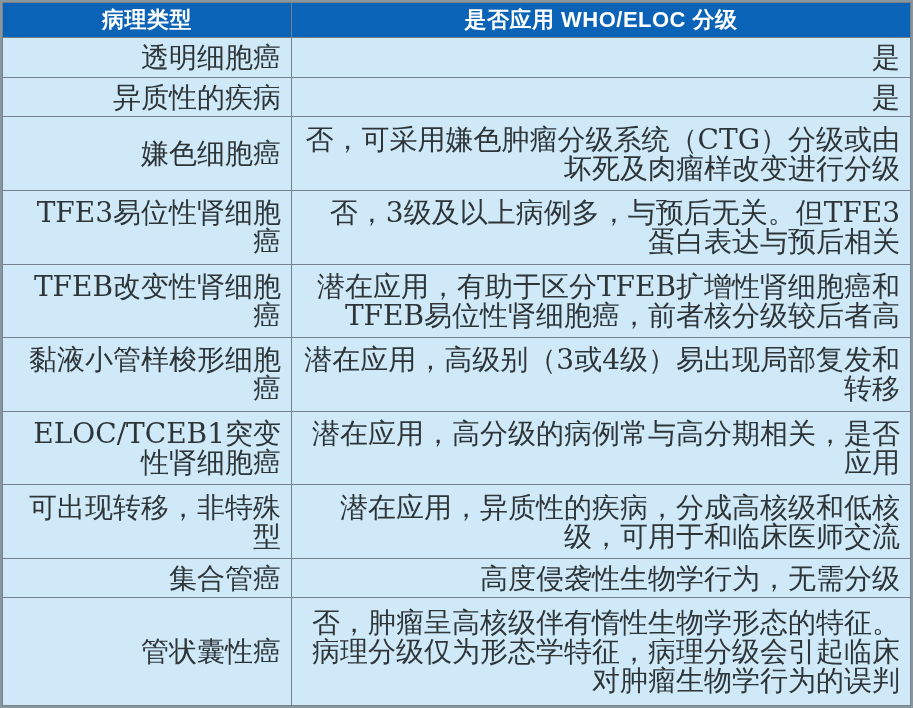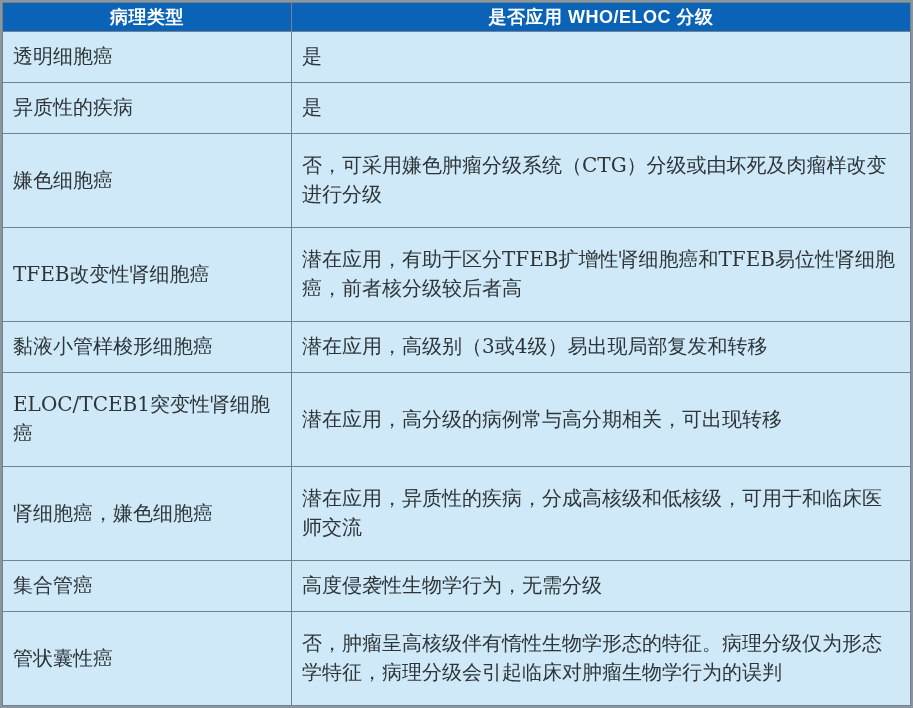--- a/index.html
+++ b/index.html
@@ -27,35 +27,35 @@
   }
   table.grading-table th,
   table.grading-table td {
     border: 1px solid var(--border);
   }
   table.grading-table th {
     background: var(--header-bg);
     color: var(--header-text);
     font-family: "Liberation Sans", sans-serif;
     font-weight: bold;
-    font-size: 18px;
+    font-size: 22px;
     height: 28px;
     padding: 2px 8px;
     text-align: center;
     letter-spacing: 0.5px;
   }
   table.grading-table td {
     background: var(--row-bg);
     color: var(--text);
     font-family: "DejaVu Serif", "Liberation Serif", serif;
-    font-size: 20px;
+    font-size: 28px;
     line-height: 29px;
     padding: 2px 10px 2px 10px;
     vertical-align: middle;
-    text-align: left;
+    text-align: right;
     border-radius: 9px;
   }
   col.col-type { width: 289px; }
   col.col-grading { width: auto; }
 </style>
 </head>
 <body>
 
 <div class="page">
   <table class="grading-table">
@@ -76,33 +76,37 @@
       </tr>
       <tr>
         <td>异质性的疾病</td>
         <td>是</td>
       </tr>
       <tr>
         <td>嫌色细胞癌</td>
         <td>否，可采用嫌色肿瘤分级系统（CTG）分级或由坏死及肉瘤样改变进行分级</td>
       </tr>
       <tr>
+        <td>TFE3易位性肾细胞癌</td>
+        <td>否，3级及以上病例多，与预后无关。但TFE3蛋白表达与预后相关</td>
+      </tr>
+      <tr>
         <td>TFEB改变性肾细胞癌</td>
         <td>潜在应用，有助于区分TFEB扩增性肾细胞癌和TFEB易位性肾细胞癌，前者核分级较后者高</td>
       </tr>
       <tr>
         <td>黏液小管样梭形细胞癌</td>
         <td>潜在应用，高级别（3或4级）易出现局部复发和转移</td>
       </tr>
       <tr>
         <td>ELOC/TCEB1突变性肾细胞癌</td>
-        <td>潜在应用，高分级的病例常与高分期相关，可出现转移</td>
+        <td>潜在应用，高分级的病例常与高分期相关，是否应用</td>
       </tr>
       <tr>
-        <td>肾细胞癌，嫌色细胞癌</td>
+        <td>可出现转移，非特殊型</td>
         <td>潜在应用，异质性的疾病，分成高核级和低核级，可用于和临床医师交流</td>
       </tr>
       <tr>
         <td>集合管癌</td>
         <td>高度侵袭性生物学行为，无需分级</td>
       </tr>
       <tr>
         <td>管状囊性癌</td>
         <td>否，肿瘤呈高核级伴有惰性生物学形态的特征。病理分级仅为形态学特征，病理分级会引起临床对肿瘤生物学行为的误判</td>
       </tr>

